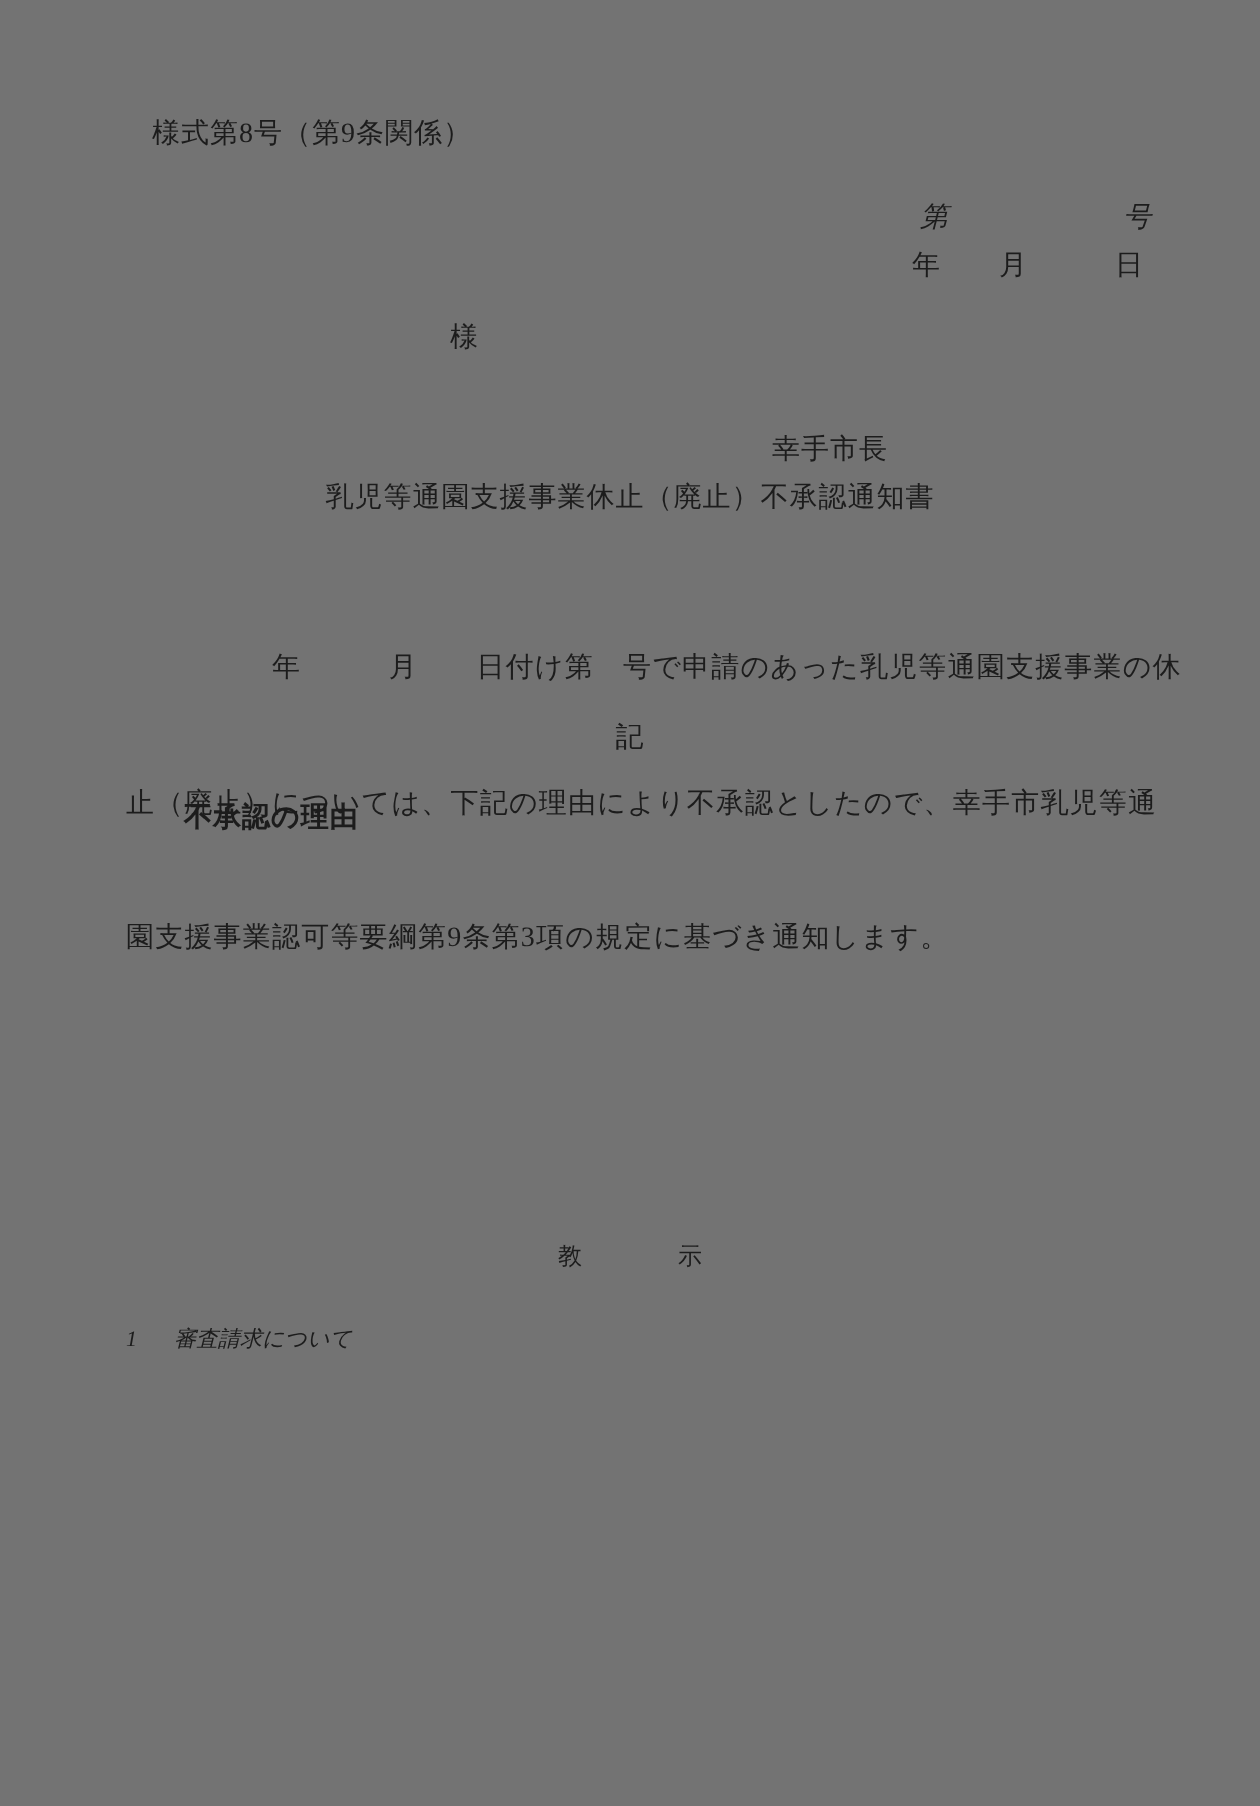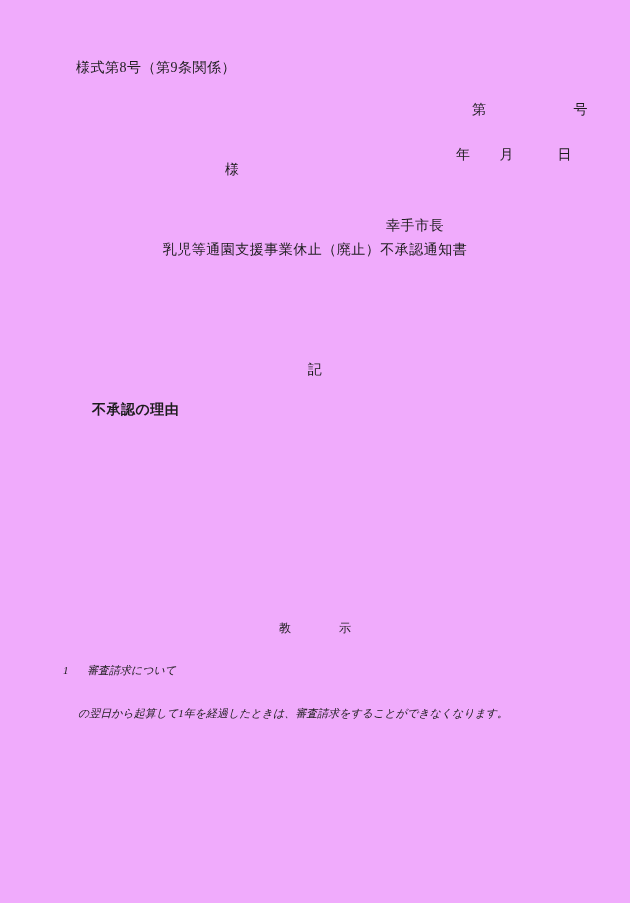--- a/index.html
+++ b/index.html
@@ -4,33 +4,33 @@
 <style>
   html, body {
     margin: 0;
     padding: 0;
     background: #ffffff;
   }
   .page {
     position: relative;
     width: 630px;
     height: 903px;
-    background: #f0abfc;
+    background: #737373;
     color: #1c1c1c;
     font-family: "Liberation Serif", "DejaVu Serif", serif;
     overflow: hidden;
   }
   .abs { position: absolute; white-space: pre; }
 
   
   .t-std { font-size: 14px; line-height: 1; letter-spacing: 0.5px; }
 
   .form-number   { left: 76px;  top: 61px; }
-  .doc-number    { left: 472px; top: 103px; }
-  .date-line     { left: 456px; top: 127px; margin-top: 21px; }
+  .doc-number    { left: 460px; top: 103px; font-style: italic; }
+  .date-line     { left: 456px; top: 127px; }
   .addressee     { left: 225px; top: 163px; }
   .sender        { left: 0;     top: 205px; width: 630px; white-space: pre; }
   .sender-inner  { margin-left: 370px; }
   .doc-title     { left: 0;     top: 243px; width: 630px; text-align: center; }
 
   .body-par {
     left: 63px; top: 279px; width: 520px;
     font-size: 14px; line-height: 22.5px; letter-spacing: 0.6px;
   }
   .body-par div { white-space: pre; }
@@ -64,30 +64,34 @@
   <div class="abs t-std date-line">年　　月　　　日</div>
 
   <div class="abs t-std addressee">様</div>
 
   <div class="abs t-std sender">
     <span class="sender-inner">幸手市長</span>
   </div>
 
   <div class="abs t-std doc-title">乳児等通園支援事業休止（廃止）不承認通知書</div>
 
+  <div class="abs body-par">
+    <div>　　　　　年　　　月　　日付け第　号で申請のあった乳児等通園支援事業の休</div>
+    <div>止（廃止）については、下記の理由により不承認としたので、幸手市乳児等通</div>
+    <div>園支援事業認可等要綱第9条第3項の規定に基づき通知します。</div>
+  </div>
 
   <div class="abs t-std ki-mark">記</div>
 
   <div class="abs t-std reason-label">不承認の理由</div>
 
   <div class="abs kyoji-head">教　　　　示</div>
 
   <div class="abs kyoji-body">
     <div class="ins-line"><span class="ins-num">1</span><span>審査請求について</span></div>
-    <div class="ins-line cont">の翌日から起算して1年を経過したときは、審査請求をすることができなくなります。</div>
     
     
     
     
     
     
     
   </div>
 
 </div>

